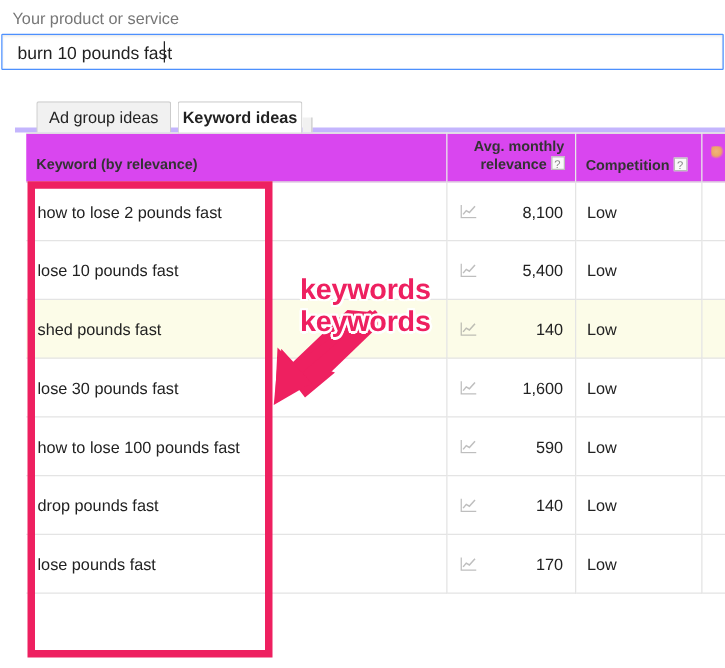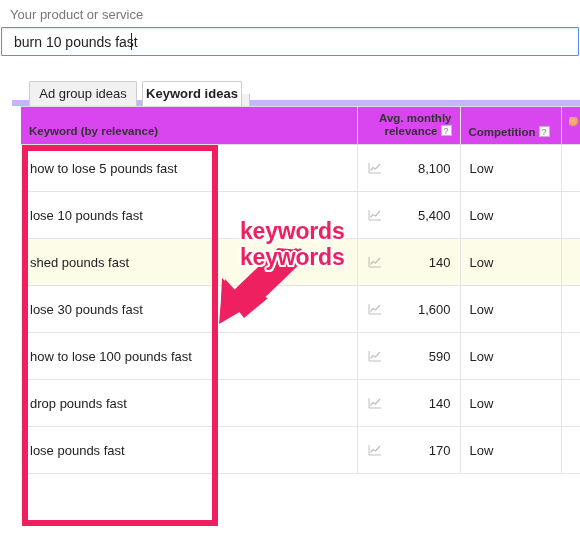--- a/index.html
+++ b/index.html
@@ -52,21 +52,21 @@
     background: #222;
   }
 
   
   #tabstrip {
     position: absolute;
     left: 12px;
     top: 80px;
     width: 568px;
     height: 26px;
-    border-bottom: 6px solid #c4b5fd;
+    border-bottom: 4px solid #c4b5fd;
     box-sizing: border-box;
   }
   .tab {
     position: absolute;
     top: 1px;
     height: 25px;
     box-sizing: border-box;
     font-size: 13px;
     line-height: 24px;
     text-align: center;
@@ -252,21 +252,21 @@
         <span>relevance</span><span class="qmark">?</span>
       </th>
       <th class="comp">
         <span>Competition</span><span class="qmark">?</span>
       </th>
       <th class="extra"></th>
     </tr>
   </thead>
   <tbody id="table-body">
       <tr>
-        <td><span>how to lose 5 pounds fast</span></td>
+        <td><span>how to lose 2 pounds fast</span></td>
         <td class="num-cell">
           <div class="num-wrap">
             <svg class="trend-icon" viewBox="0 0 14 12">
               <path d="M1,1 L1,11 L13,11" fill="none" stroke="#8a8a8a" stroke-width="1"></path>
               <path d="M2.5,8.5 L5,5.5 L7.5,7 L12,2" fill="none" stroke="#8a8a8a" stroke-width="1.2"></path>
             </svg>
             <span class="num-val">8,100</span>
           </div>
         </td>
         <td><span>Low</span></td>

